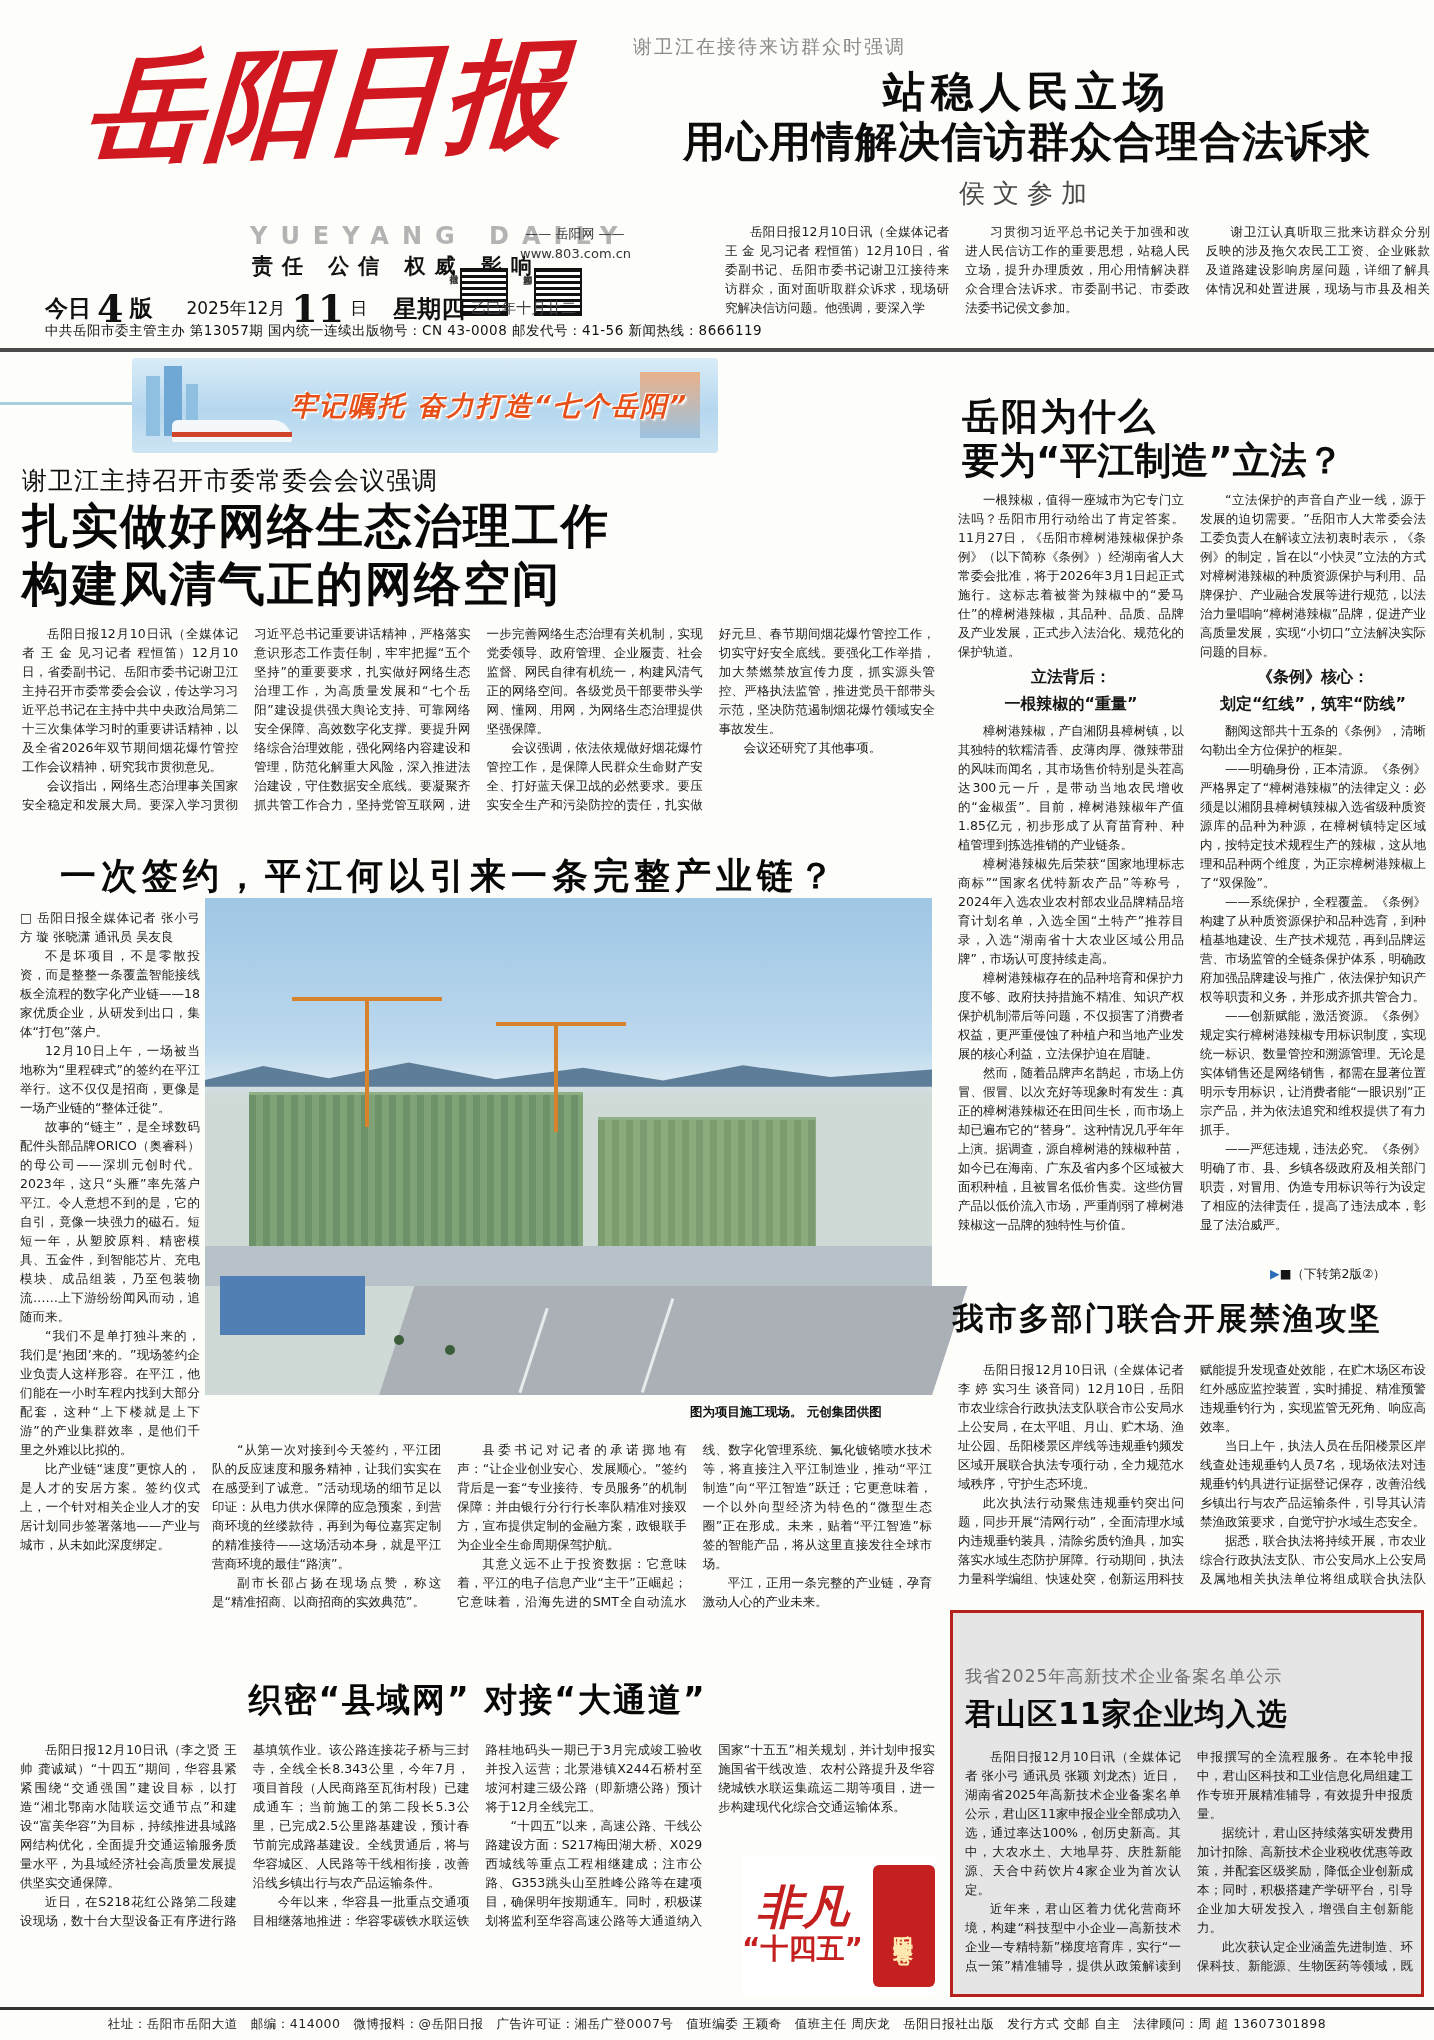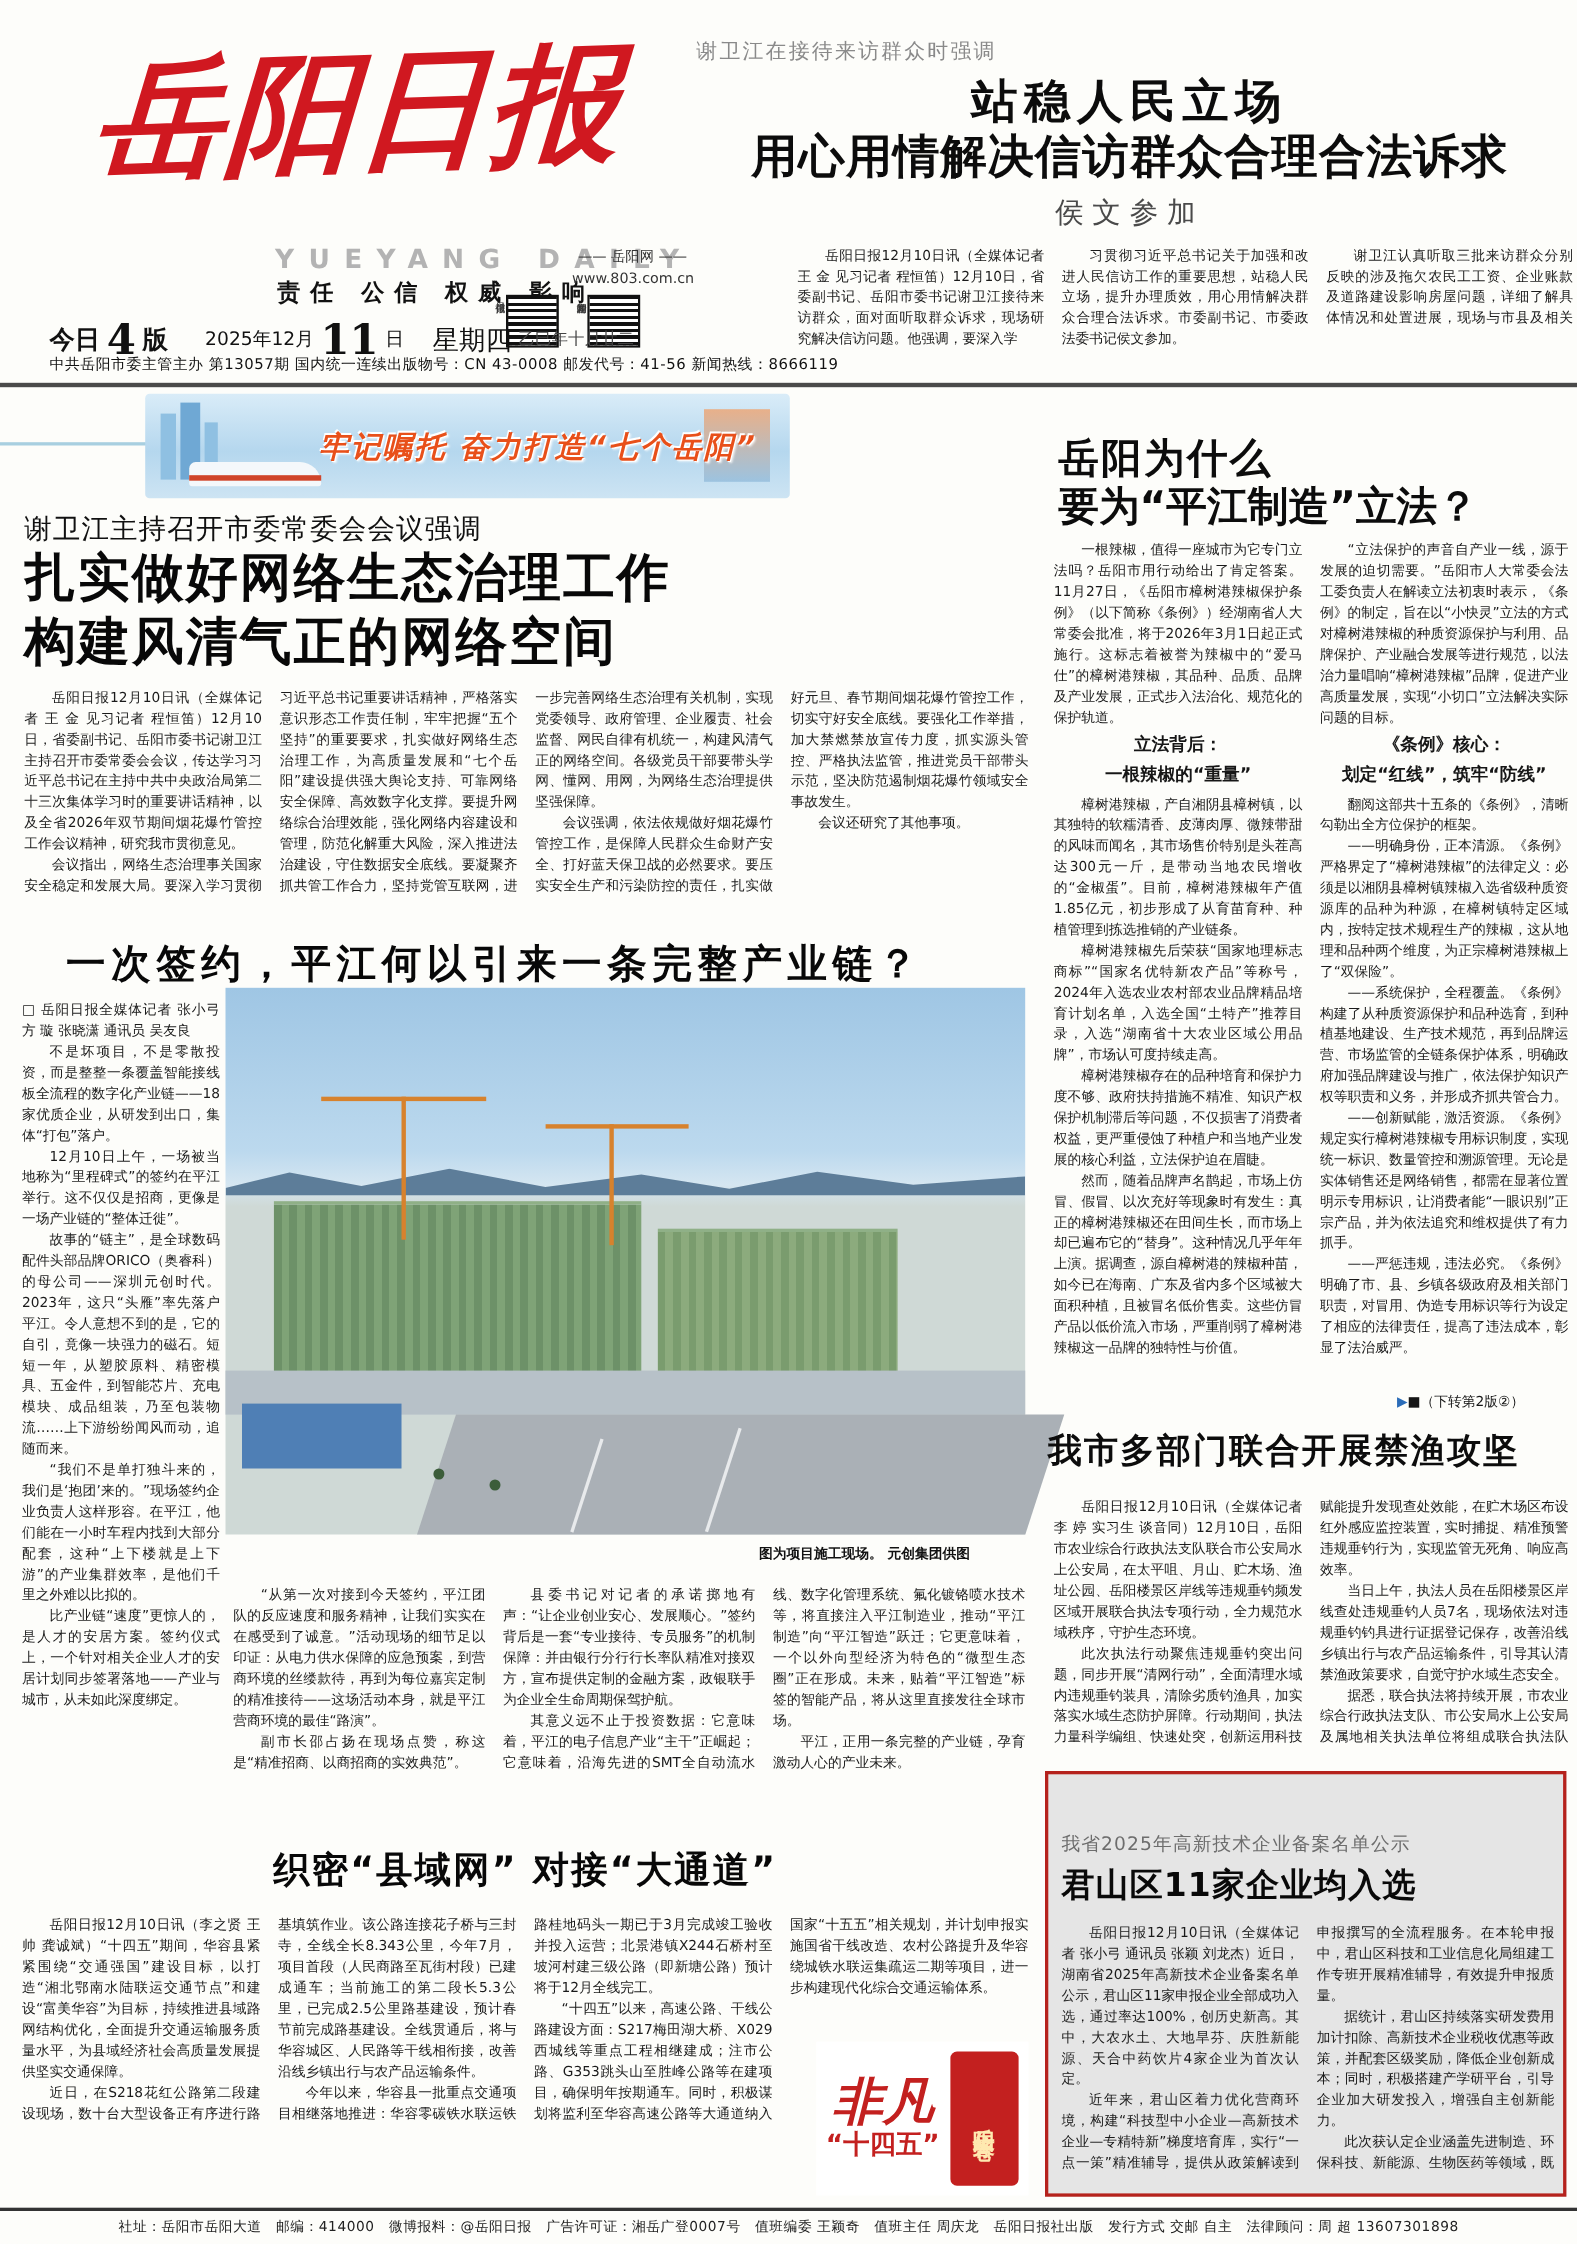--- a/index.html
+++ b/index.html
@@ -53,21 +53,21 @@
           border-top:3px solid #8fb087;}
   .crane-v{position:absolute;width:4px;background:#d7822d;}
   .crane-h{position:absolute;height:4px;background:#d7822d;}
   .road{position:absolute;background:#aab0b6;}
   .roadline{position:absolute;background:#e8eaec;}
   .bluebld{position:absolute;background:#4f7fb5;}
   .caption{font-size:12.5px;font-weight:700;color:#111;}
   
   .promo{background:#fff;display:flex;align-items:center;gap:10px;justify-content:center;}
   .promo-t1{font-size:46px;font-weight:900;font-style:italic;color:#c3201f;line-height:1;}
-  .promo-t2{font-size:24px;font-weight:900;color:#c3201f;}
+  .promo-t2{font-size:28px;font-weight:900;color:#c3201f;}
   .promo-stamp{width:62px;height:122px;background:#c3201f;border-radius:6px;display:flex;
                align-items:center;justify-content:center;}
   .promo-stamp span{writing-mode:vertical-rl;color:#ffe9b0;font-size:20px;font-weight:900;letter-spacing:4px;}
   
   .redbox{border:3px solid #b5221c;background:#e5e5e5;}
   .hk-kicker{font-size:17px;color:#6d6d6d;letter-spacing:1px;}
   .hk-title{font-size:30px;font-weight:900;color:#090909;letter-spacing:1px;}
   .footer{font-size:12.5px;color:#222;text-align:center;letter-spacing:.5px;}
 </style>
 </head>
@@ -96,21 +96,21 @@
 
   <div class="abs dateline" style="left:45px;top:286px;">
     <span style="font-size:23px;font-weight:900;">今日</span>
     <span class="big-num">4</span>
     <span style="font-size:23px;font-weight:900;">版</span>
     <span style="width:22px;"></span>
     <span>2025年12月</span>
     <span class="big-num">11</span>
     <span>日</span>
     <span style="width:14px;"></span>
-    <span style="font-size:24px;font-weight:400;">星期四</span>
+    <span style="font-size:24px;font-weight:700;">星期四</span>
     <span style="font-size:15px;color:#444;">乙巳年十月廿二</span>
   </div>
   <div class="abs pubinfo" style="left:45px;top:322px;">中共岳阳市委主管主办  第13057期  国内统一连续出版物号：CN 43-0008  邮发代号：41-56  新闻热线：8666119</div>
 
   <div class="abs kicker-gray" style="left:633px;top:34px;">谢卫江在接待来访群众时强调</div>
   <div class="abs t-big" style="left:620px;top:64px;width:814px;font-size:42px;letter-spacing:6px;">站稳人民立场</div>
   <div class="abs t-big" style="left:620px;top:114px;width:814px;font-size:42px;letter-spacing:1px;">用心用情解决信访群众合理合法诉求</div>
   <div class="abs participant" style="left:620px;top:176px;width:814px;">侯文参加</div>
   <div class="abs cols" style="left:725px;top:222px;width:705px;height:104px;column-count:3;">
     <p>岳阳日报12月10日讯（全媒体记者 王 金 见习记者 程恒笛）12月10日，省委副书记、岳阳市委书记谢卫江接待来访群众，面对面听取群众诉求，现场研究解决信访问题。他强调，要深入学</p>

